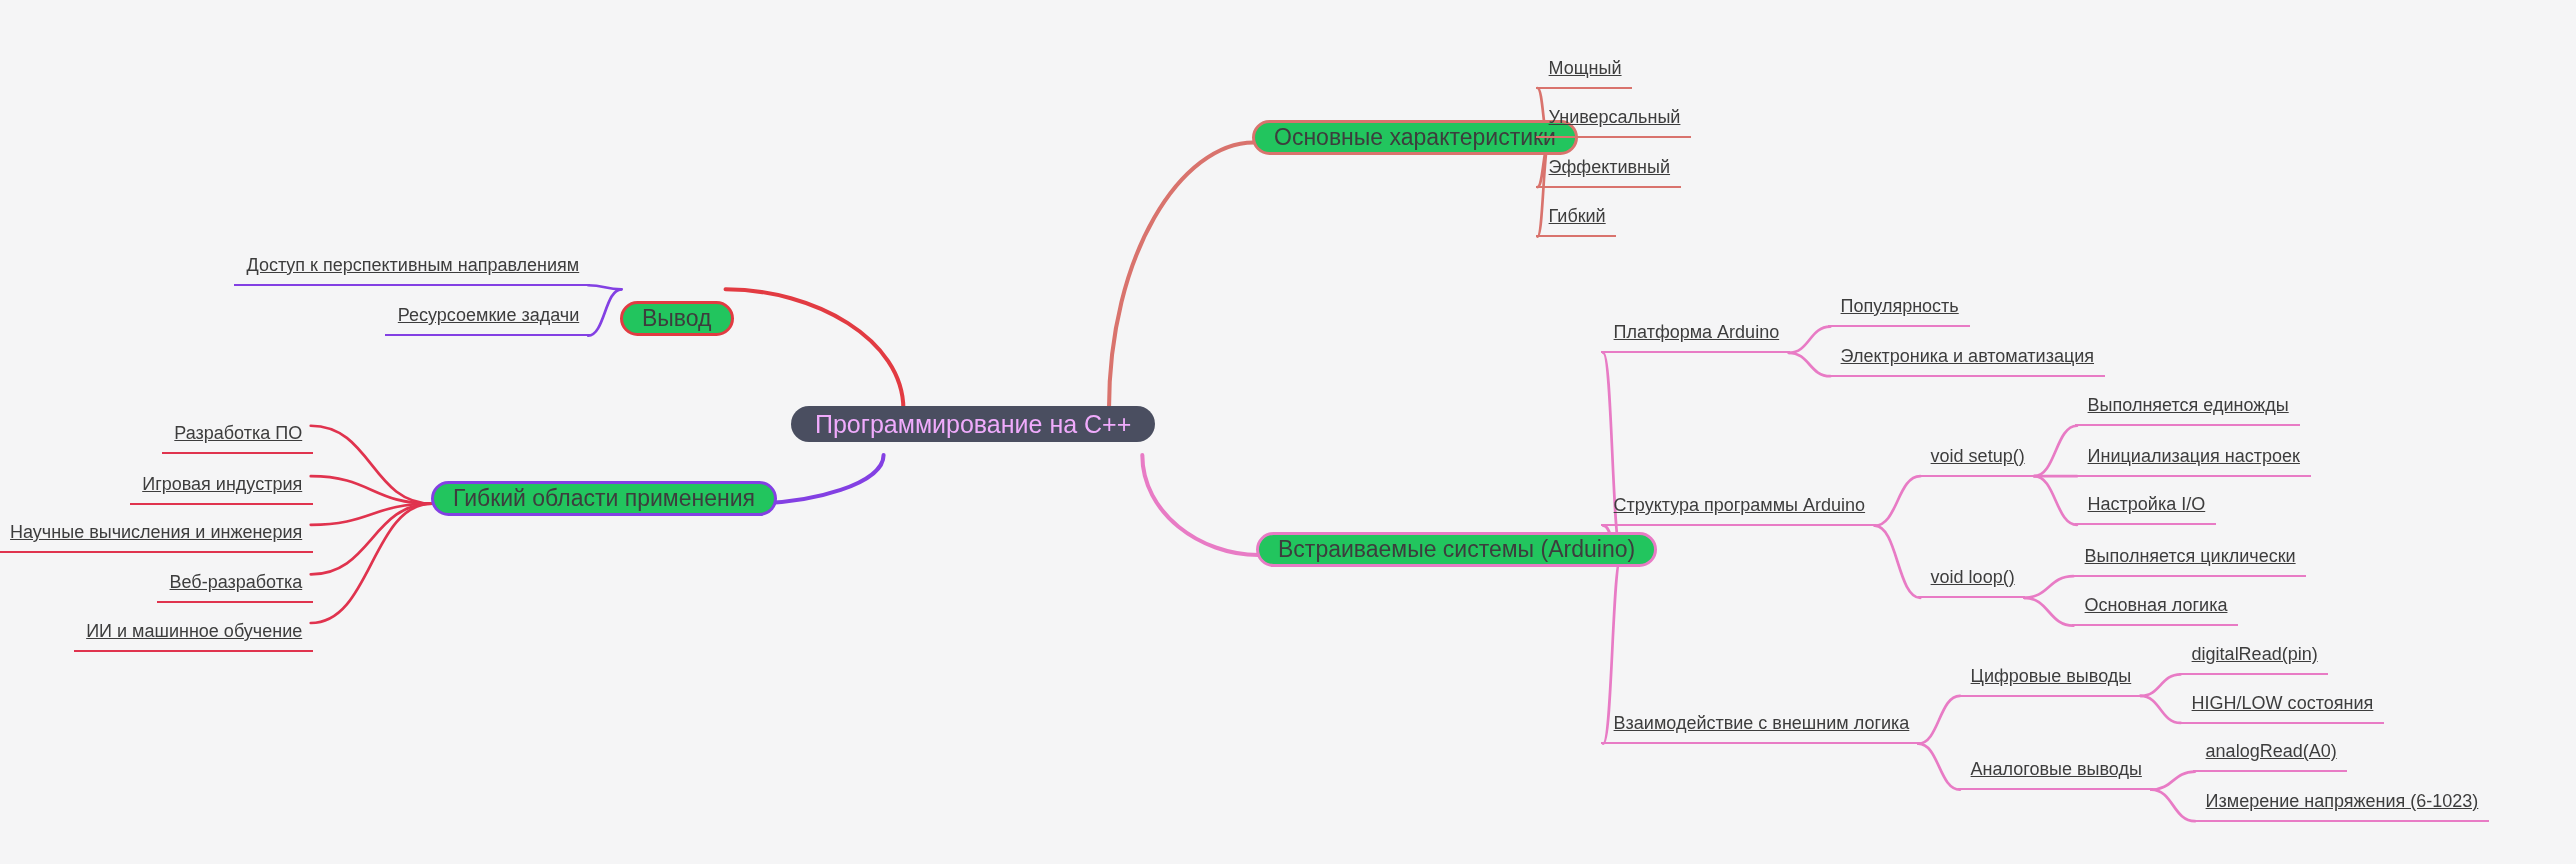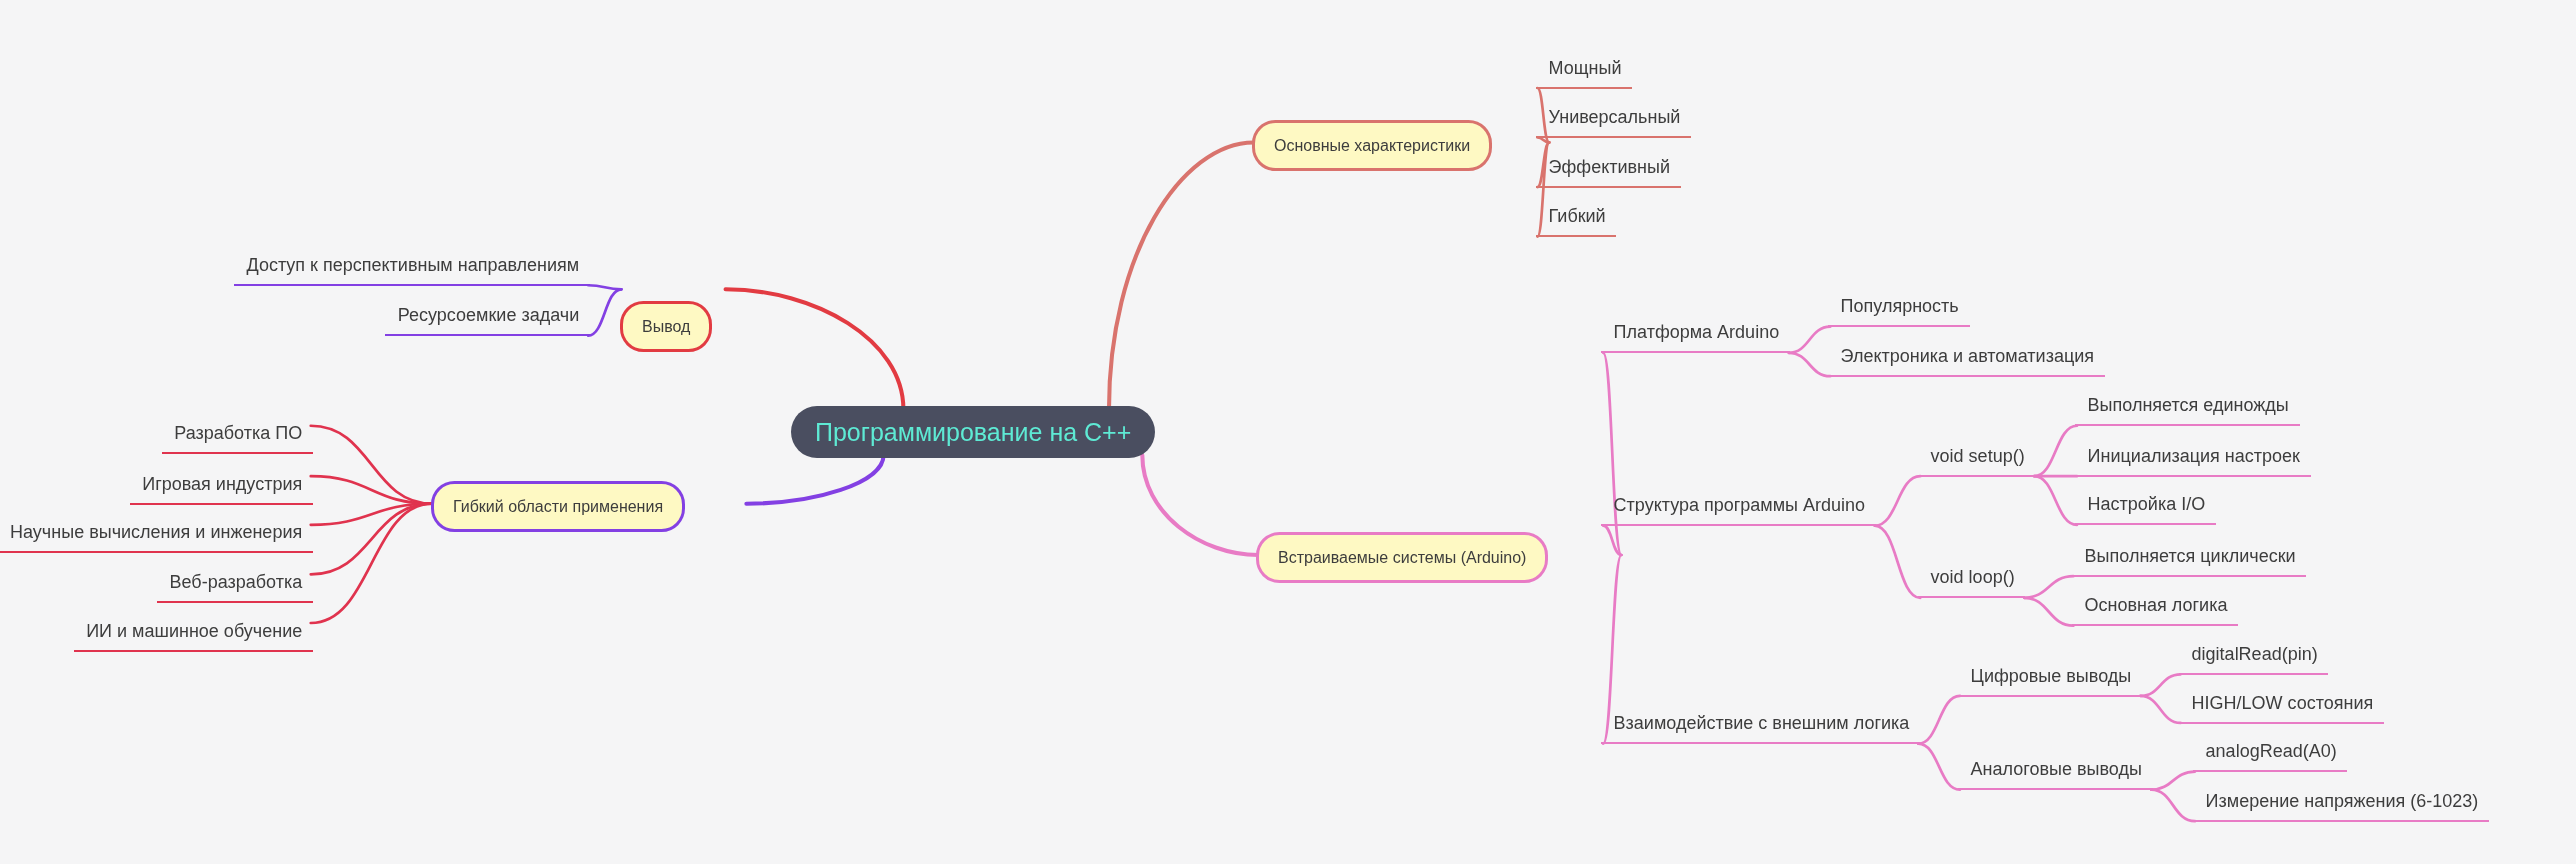--- a/index.html
+++ b/index.html
@@ -6,32 +6,32 @@
   body{
     background:var(--background,#f5f5f6);
     font-family:"Liberation Sans","DejaVu Sans",sans-serif;
   }
   #canvas{
     position:relative;width:2576px;height:865px;overflow:hidden;
     background:var(--background,#f5f5f6);
   }
   #links{position:absolute;left:0;top:0;}
   .box{
-    position:absolute;background:#fef9c3;border:3.6px solid #999;
-    border-radius:23.4px;font-size:16px;line-height:25px;padding:10px 19px;
+    position:absolute;background:#22c55e;border:3.6px solid #999;
+    border-radius:23.4px;font-size:23px;line-height:25px;padding:2px 19px;
     color:var(--text,#3d3d3d);white-space:nowrap;box-sizing:content-box;
   }
   .root{
-    background:var(--dark-node,#4a4e60);color:#5eead4;border:none;
-    font-size:25px;line-height:30px;padding:11px 24px;border-radius:26px;
+    background:var(--dark-node,#4a4e60);color:#f0abfc;border:none;
+    font-size:25px;line-height:30px;padding:3px 24px;border-radius:26px;
   }
   .leaf{
     position:absolute;font-size:18px;line-height:21.6px;
     padding:0 10.8px 7.2px 12.6px;border-bottom:2.7px solid #999;
-    color:var(--text,#3d3d3d);white-space:nowrap;box-sizing:content-box;
+    color:var(--text,#3d3d3d);white-space:nowrap;box-sizing:content-box;text-decoration:underline;
   }
   .salmon-b{border-color:var(--salmon,#d9736d);}
   .red-b{border-color:var(--red,#e23b42);margin-top:34px;}
   .purple-b{border-color:var(--purple,#8340e3);}
   .pink-b{border-color:var(--pink,#e87bc5);}
   .salmon-u{border-bottom-color:var(--salmon,#d9736d);}
   .purple-u{border-bottom-color:var(--purple,#8340e3);text-align:right;}
   .crimson-u{border-bottom-color:var(--crimson,#e0334e);margin-top:28px;}
   .pink-u{border-bottom-color:var(--pink,#e87bc5);}
 </style>

